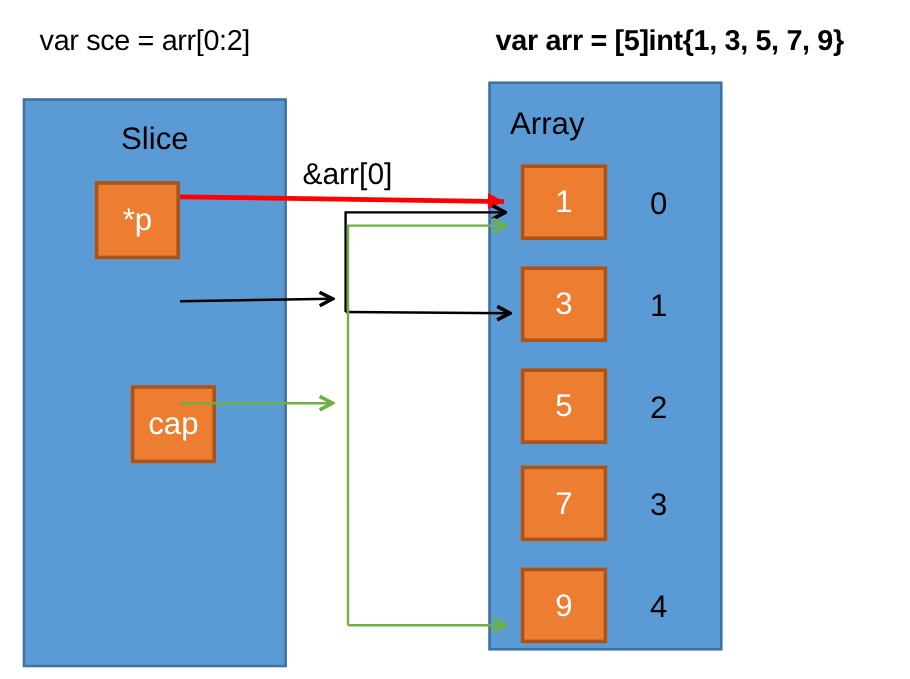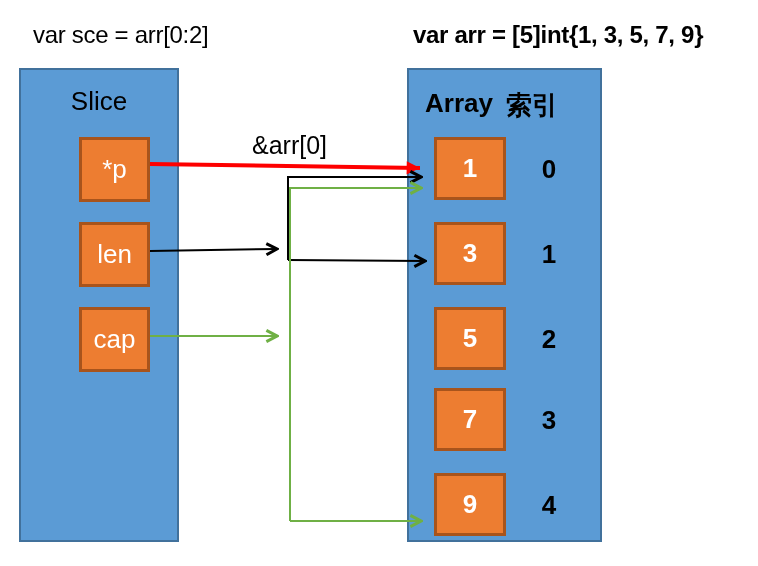--- a/index.html
+++ b/index.html
@@ -6,35 +6,35 @@
   .canvas{
     position:relative;width:758px;height:566px;background:#ffffff;
     font-family:"Liberation Sans","DejaVu Sans",sans-serif;color:var(--text-dark,#000);
     overflow:hidden;
   }
   .title{position:absolute;top:21px;font-size:24px;line-height:28px;color:var(--text-dark,#000);white-space:nowrap;letter-spacing:-0.3px;}
   .title-left{left:33px;}
   .title-right{left:413px;font-weight:bold;}
 
   .bluebox{position:absolute;background:var(--blue-fill,#5b9bd5);border:2px solid var(--blue-border,#41719c);box-sizing:border-box;}
-  .slicebox{left:19px;top:68px;width:160px;height:474px;}
-  .arraybox{left:407px;top:68px;width:195px;height:474px;font-weight:bold;}
+  .slicebox{left:19px;top:82px;width:220px;height:474px;}
+  .arraybox{left:407px;top:68px;width:195px;height:474px;}
 
   .boxheader{position:absolute;left:0;right:0;top:16px;text-align:center;font-size:26px;color:var(--text-dark,#000);}
   .array-title{position:absolute;left:16px;top:18px;font-size:26px;color:var(--text-dark,#000);}
   .index-title{position:absolute;left:97px;top:18px;font-size:26px;color:var(--text-dark,#000);}
 
   .orange{
     position:absolute;background:var(--orange-fill,#ed7d31);
     border:3px solid var(--orange-border,#a8541c);box-sizing:border-box;
     color:var(--text-light,#fff);font-size:26px;text-align:center;
     display:flex;align-items:center;justify-content:center;
   }
   .field{left:58px;width:71px;height:65px;}
-  .f0{top:67px;} .f1{top:152px;} .f2{top:237px;}
+  .f0{top:67px;} .f1{top:152px;} .f2{top:237px;margin-left:30px;}
 
   .cell{left:25px;width:72px;height:63px;}
   .c0{top:67px;} .c1{top:152px;} .c2{top:237px;} .c3{top:318px;} .c4{top:403px;}
 
   .idx{position:absolute;left:118px;width:44px;text-align:center;font-size:26px;color:var(--text-dark,#000);line-height:30px;}
   .i0{top:84px;} .i1{top:169px;} .i2{top:254px;} .i3{top:335px;} .i4{top:420px;}
 
   .arrowlabel{position:absolute;left:252px;top:131px;font-size:25px;color:var(--text-dark,#000);white-space:nowrap;}
 
   svg.arrows{position:absolute;left:0;top:0;pointer-events:none;}
@@ -49,27 +49,25 @@
 <body>
 
 <div class="canvas">
 
   <div class="title title-left">var sce = arr[0:2]</div>
   <div class="title title-right">var arr = [5]int{1, 3, 5, 7, 9}</div>
 
   <div class="bluebox slicebox">
     <div class="boxheader">Slice</div>
     <div class="orange field f0">*p</div>
-    <div class="orange field f1">len</div>
     <div class="orange field f2">cap</div>
   </div>
 
   <div class="bluebox arraybox">
     <span class="array-title">Array</span>
-    <span class="index-title">索引</span>
 
     <div class="orange cell c0">1</div>
     <div class="orange cell c1">3</div>
     <div class="orange cell c2">5</div>
     <div class="orange cell c3">7</div>
     <div class="orange cell c4">9</div>
 
     <div class="idx i0">0</div>
     <div class="idx i1">1</div>
     <div class="idx i2">2</div>

